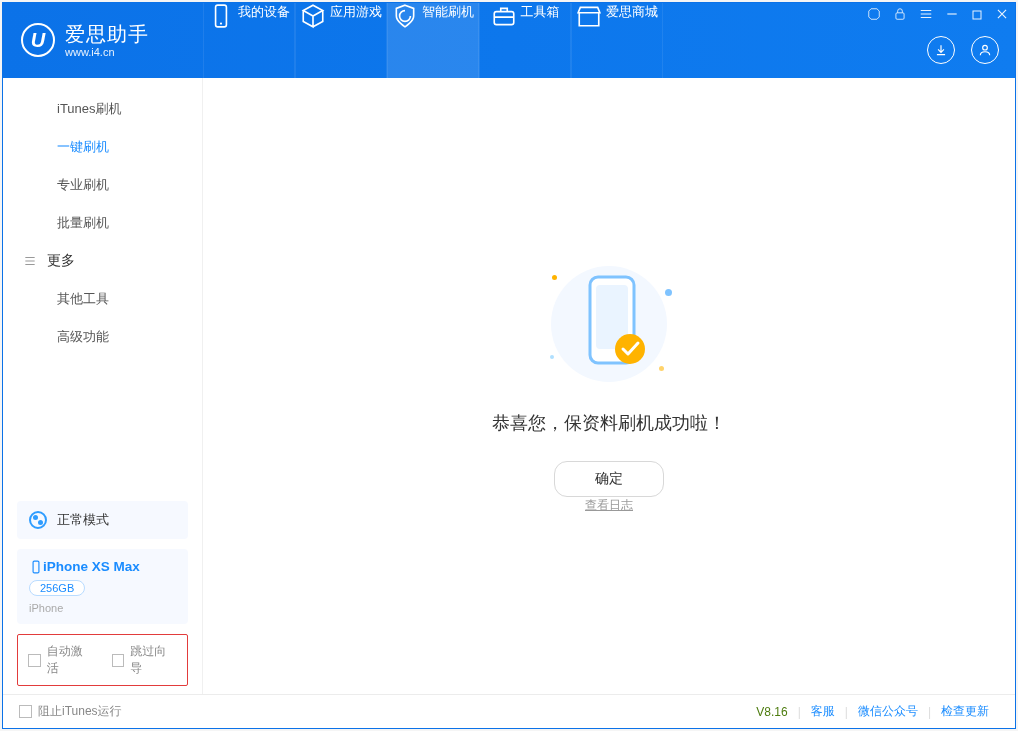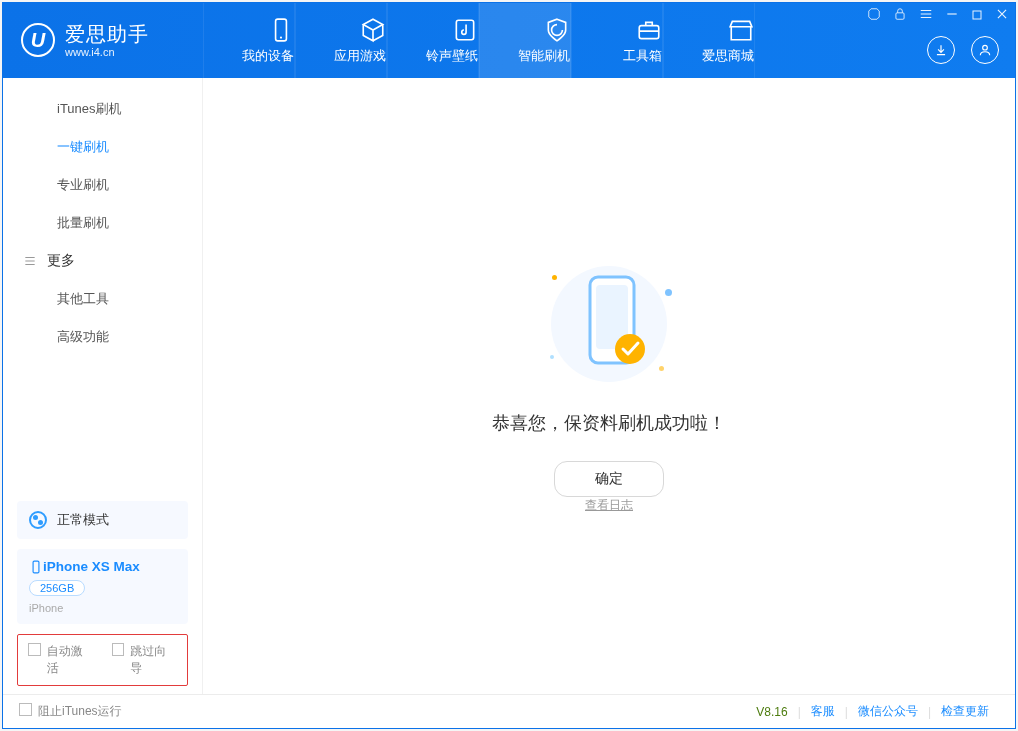--- a/index.html
+++ b/index.html
@@ -5,21 +5,21 @@
 * { margin: 0; padding: 0; box-sizing: border-box; font-family: "Microsoft YaHei", "PingFang SC", sans-serif; }
 body { background: #f5f5f5; width: 1018px; height: 731px; overflow: hidden; }
 .window { width: 1014px; height: 727px; margin: 2px; background: #fff; border: 1px solid #0b72e8; display: flex; flex-direction: column; }
 .header { height: 75px; background: linear-gradient(to right, #0b72e8, #0f7cf0); display: flex; align-items: center; color: #fff; position: relative; }
 .logo-area { display: flex; align-items: center; padding: 0 18px; width: 200px; }
 .logo-circle { width: 34px; height: 34px; border: 2.5px solid #fff; border-radius: 50%; display: flex; align-items: center; justify-content: center; font-weight: bold; font-size: 20px; font-style: italic; }
 .logo-text { margin-left: 10px; line-height: 1.15; }
 .logo-text .title { font-size: 20px; font-weight: 500; letter-spacing: 1px; }
 .logo-text .url { font-size: 11px; opacity: .9; }
 .nav { display: flex; height: 100%; }
-.nav-item { width: 92px; display: flex; flex-direction: column; align-items: flex-end; justify-content: center; gap: 4px; font-size: 13px; cursor: pointer; border-left: 1px solid rgba(255,255,255,0.08); border-right: 1px solid rgba(255,255,255,0.08); }
+.nav-item { width: 92px; display: flex; flex-direction: row; align-items: flex-start; justify-content: center; gap: 4px; font-size: 13px; cursor: pointer; border-left: 1px solid rgba(255,255,255,0.08); border-right: 1px solid rgba(255,255,255,0.08); }
 .nav-item.active { background: rgba(255,255,255,0.12); }
 .nav-icon { width: 26px; height: 26px; }
 .win-controls { position: absolute; top: 4px; right: 6px; display: flex; gap: 12px; align-items: center; font-size: 14px; }
 .win-controls > * { cursor: pointer; opacity: .9; }
 .header-rbtns { position: absolute; right: 16px; bottom: 14px; display: flex; gap: 16px; }
 .circ-btn { width: 28px; height: 28px; border: 1.5px solid #fff; border-radius: 50%; display: flex; align-items: center; justify-content: center; cursor: pointer; }
 .body { flex: 1; display: flex; min-height: 0; }
 .sidebar { width: 200px; border-right: 1px solid #f0f0f0; display: flex; flex-direction: column; }
 .side-scroll { flex: 1; overflow: auto; padding-top: 12px; }
 .cat { display: flex; align-items: center; gap: 10px; padding: 10px 20px; color: #333; font-size: 14px; font-weight: 500; }
@@ -32,21 +32,21 @@
 .mode-card { display: flex; align-items: center; gap: 10px; }
 .mode-icon { width: 18px; height: 18px; border: 2px solid #2f9dff; border-radius: 50%; position: relative; }
 .mode-icon::before, .mode-icon::after { content: ""; position: absolute; width: 5px; height: 5px; background: #2f9dff; border-radius: 50%; }
 .mode-icon::before { top: 2px; left: 2px; }
 .mode-icon::after { bottom: 2px; right: 2px; }
 .device-card .dname { color: #1a8cff; font-size: 13.5px; font-weight: 600; display: flex; align-items: center; }
 .device-card .dname svg { width: 14px; height: 14px; }
 .chip { display: inline-block; font-size: 11px; color: #1a8cff; border: 1px solid #b9dcff; border-radius: 10px; padding: 1px 10px; margin-top: 6px; background: #fff; }
 .dtype { font-size: 11px; color: #aaa; margin-top: 6px; }
 .opts-row { border: 1.5px solid #e23b3b; border-radius: 2px; margin-top: 10px; padding: 8px 10px; display: flex; gap: 18px; align-items: center; }
-.chk { display: flex; align-items: flex-start; gap: 6px; font-size: 12px; color: #888; cursor: pointer; }
+.chk { display: flex; align-items: center; gap: 6px; font-size: 12px; color: #888; cursor: pointer; }
 .chk-box { width: 13px; height: 13px; border: 1px solid #bbb; background: #fff; }
 .main { flex: 1; display: flex; align-items: center; justify-content: center; position: relative; }
 .success { text-align: center; }
 .phone-ill { width: 130px; height: 130px; margin: 0 auto 22px; position: relative; }
 .phone-ill .dot { position: absolute; border-radius: 50%; }
 .msg { font-size: 18px; color: #333; margin-bottom: 26px; }
 .ok-btn { border: 1px solid #d8d8d8; background: #fff; padding: 8px 40px; font-size: 14px; color: #333; border-radius: 13px; cursor: pointer; }
 .log-link { display: block; color: #999; font-size: 12px; text-decoration: underline; cursor: pointer; }
 .footer { height: 34px; border-top: 1px solid #ececec; display: flex; align-items: center; padding: 0 16px; font-size: 12px; color: #8a8a8a; }
 .footer .spacer { flex: 1; }
@@ -73,27 +73,20 @@
             <circle cx="12" cy="19" r="1" fill="#fff"></circle>
           </svg>
         <span>我的设备</span>
       </div>
       <div class="nav-item">
         <svg class="nav-icon" viewBox="0 0 24 24">
             <path d="M12 2 L21 7 L12 12 L3 7 Z M3 7 V17 L12 22 V12 M21 7 V17 L12 22" fill="none" stroke="#fff" stroke-width="1.5"></path>
           </svg>
         <span>应用游戏</span>
       </div>
-      <div class="nav-item">
-        <svg class="nav-icon" viewBox="0 0 24 24">
-            <rect x="4" y="3" width="16" height="18" rx="2" fill="none" stroke="#fff" stroke-width="1.5"></rect>
-            <path d="M13 7 V14 A2 2 0 1 1 11 12" fill="none" stroke="#fff" stroke-width="1.5"></path>
-          </svg>
-        <span>铃声壁纸</span>
-      </div>
       <div class="nav-item active">
         <svg class="nav-icon" viewBox="0 0 24 24">
             <path d="M12 2 L20 5 V12 C20 17 12 22 12 22 C12 22 4 17 4 12 V5 Z" fill="none" stroke="#fff" stroke-width="1.5"></path>
             <path d="M12 7 A5 5 0 1 0 17 12" fill="none" stroke="#fff" stroke-width="1.5"></path>
           </svg>
         <span>智能刷机</span>
       </div>
       <div class="nav-item">
         <svg class="nav-icon" viewBox="0 0 24 24">
             <rect x="3" y="8" width="18" height="12" rx="2" fill="none" stroke="#fff" stroke-width="1.5"></rect>

